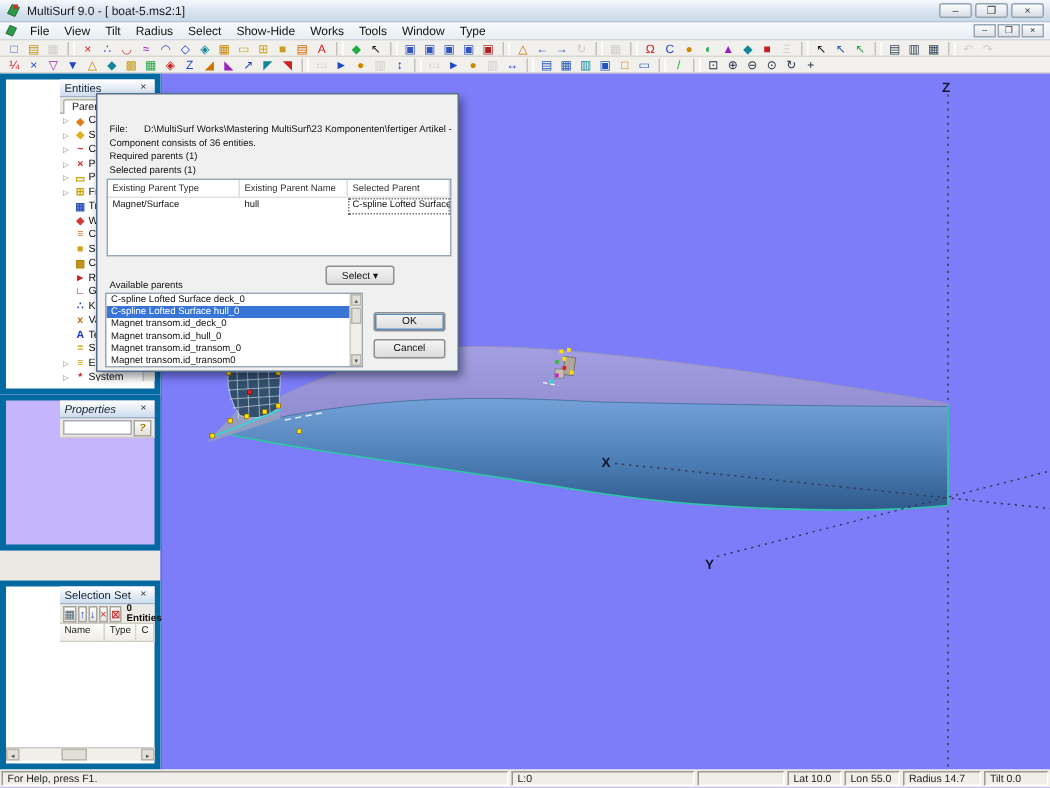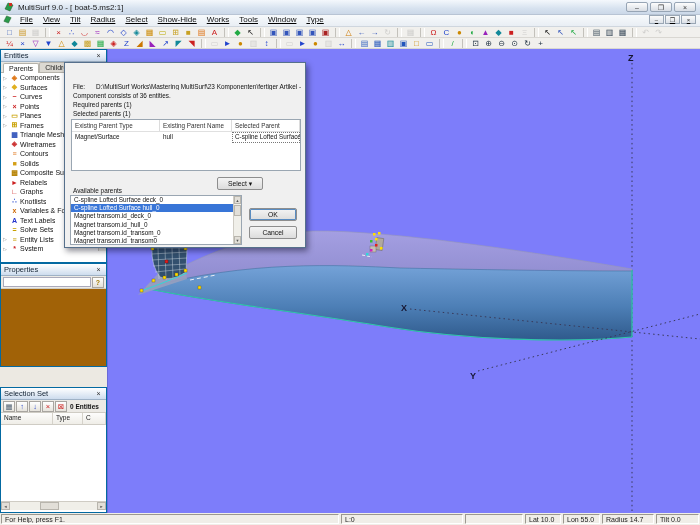--- a/index.html
+++ b/index.html
@@ -10,54 +10,54 @@
   .titlebar { position:absolute; left:0; top:0; width:700px; height:15px;
     background:linear-gradient(#f4f8fc,#d7e2ef 60%,#cbd8e8); border-bottom:1px solid #b8c4d4;
     display:flex; align-items:center; padding:0 4px; font-size:8px; color:#1a1a1a; }
   .titlebar .app-ic { width:10px; height:10px; margin-right:4px; flex:none; }
   .win-ctl { margin-left:auto; display:flex; gap:2px; }
   .win-btn { width:22px; height:10px; font-size:7px; line-height:9px; text-align:center;
     background:linear-gradient(#fdfdfd,#d8dde4); border:1px solid #97a5b5; border-radius:2px; color:#333; }
 
   .menubar { position:absolute; left:0; top:15px; width:700px; height:12px;
     background:linear-gradient(#f7fafc,#e9eef4); border-bottom:1px solid #cfd6de;
-    display:flex; align-items:flex-start; padding:0 2px;text-decoration:underline; }
+    display:flex; align-items:center; padding:0 2px; }
   .doc-ic { width:9px; height:9px; margin:0 3px 0 1px; flex:none; }
   .menu-item { font-size:8px; padding:0 5px; color:#111; }
   .mdi-ctl { margin-left:auto; display:flex; gap:1px; padding-right:2px; }
   .mdi-btn { width:15px; height:9px; font-size:6px; line-height:8px; text-align:center;
     background:linear-gradient(#fbfbfb,#dde2e8); border:1px solid #9aa7b5; color:#333; }
 
   .toolbar { position:absolute; left:0; width:700px; height:11px; background:#f1f0ed;
     display:flex; align-items:center; padding-left:3px; border-bottom:1px solid #d9d7d2; }
   #tb1 { top:27px; } #tb2 { top:38px; }
   .tb-btn { width:13px; height:11px; font-size:8px; line-height:11px; text-align:center; flex:none; }
   .tb-btn.dis { opacity:.32; filter:grayscale(1); }
   .tb-sep { width:5px; height:9px; border-left:1px solid #c3c1bb; border-right:1px solid #fff; margin:0 2px 0 3px; flex:none; }
 
   
-  .panel { position:absolute; left:0; width:107px; border:1px solid #0369a1; background:#fff; }
+  .panel { position:absolute; left:0; width:107px; border:4px solid #0369a1; background:#fff;padding-left:36px; }
   .panel-head { height:12px; background:linear-gradient(#ffffff,#cddcee); border-bottom:1px solid #9fb2c6;
     font-size:7.5px; color:#123; display:flex; align-items:center; padding:0 3px; }
   .panel-head .x { margin-left:auto; font-size:7px; color:#333; width:9px; text-align:center; }
 
   #entities { top:49px; height:214px; }
   .tabs { height:11px; background:#e7e5e0; display:flex; align-items:flex-end; padding-left:2px; border-bottom:1px solid #b5b2aa; }
   .tab { font-size:7px; padding:1px 5px; border:1px solid #b5b2aa; border-bottom:none; background:#dcd9d2; color:#222; border-radius:2px 2px 0 0; }
   .tab.active { background:#fff; position:relative; top:1px; }
   .tree { position:relative; height:178px; overflow:hidden; background:#fff; }
   .tree-row { height:9.5px; display:flex; align-items:center; font-size:7px; white-space:nowrap; }
   .tree-exp { width:8px; font-size:5px; color:#888; text-align:center; flex:none; }
   .tree-ic { width:11px; font-size:7px; text-align:center; flex:none; font-weight:bold; }
   .tree-lb { color:#111; overflow:hidden; }
   .vscroll { position:absolute; right:0; top:0; width:8px; height:100%; background:#f0efe9; border-left:1px solid #cfccc4; }
   .vscroll .a { height:8px; font-size:4px; text-align:center; line-height:8px; color:#555; background:#e2dfd8; border:1px solid #b8b5ad; }
   .vscroll .th { height:26px; background:#e2dfd8; border:1px solid #b8b5ad; margin-top:1px; }
 
-  #properties { top:263px; height:104px; background:#a16207; }
+  #properties { top:263px; height:104px; background:#c4b5fd;font-style:italic; }
   .prop-row { height:13px; display:flex; align-items:center; gap:1px; padding:1px 2px; background:#eceae5; border-bottom:1px solid #cfccc4; }
   .prop-field { flex:1; height:10px; background:#fff; border:1px solid #aab; }
   .prop-help { width:12px; height:11px; font-size:7px; font-weight:bold; color:#a07800; text-align:center; line-height:10px;
     background:linear-gradient(#fff,#e3e0d8); border:1px solid #a8a5a0; }
 
   #selection { top:387px; height:126px; background:#fff; }
   .sel-tools { height:13px; display:flex; align-items:center; gap:1px; padding:1px 2px; background:#eceae5; border-bottom:1px solid #cfccc4; }
   .sel-btn { width:12px; height:11px; font-size:7.5px; text-align:center; line-height:10px;
     background:linear-gradient(#fff,#e6e3dc); border:1px solid #a8a5a0; }
   .sel-count { font-size:6.5px; font-weight:bold; color:#111; margin-left:2px; }

